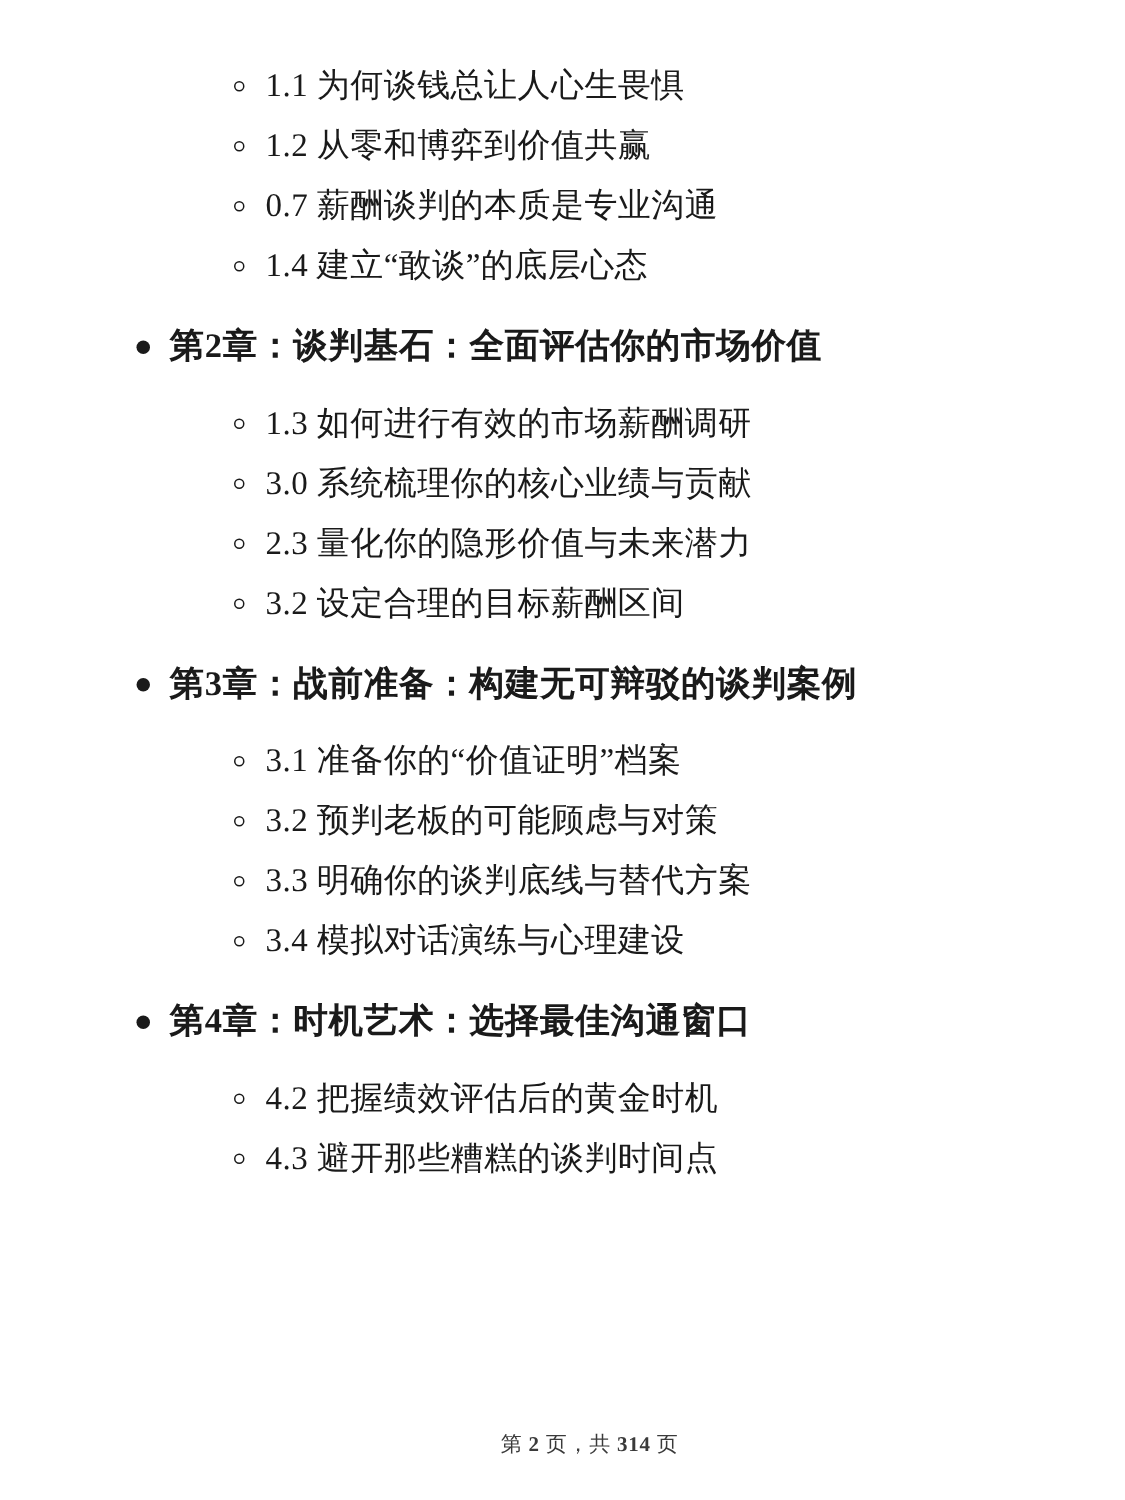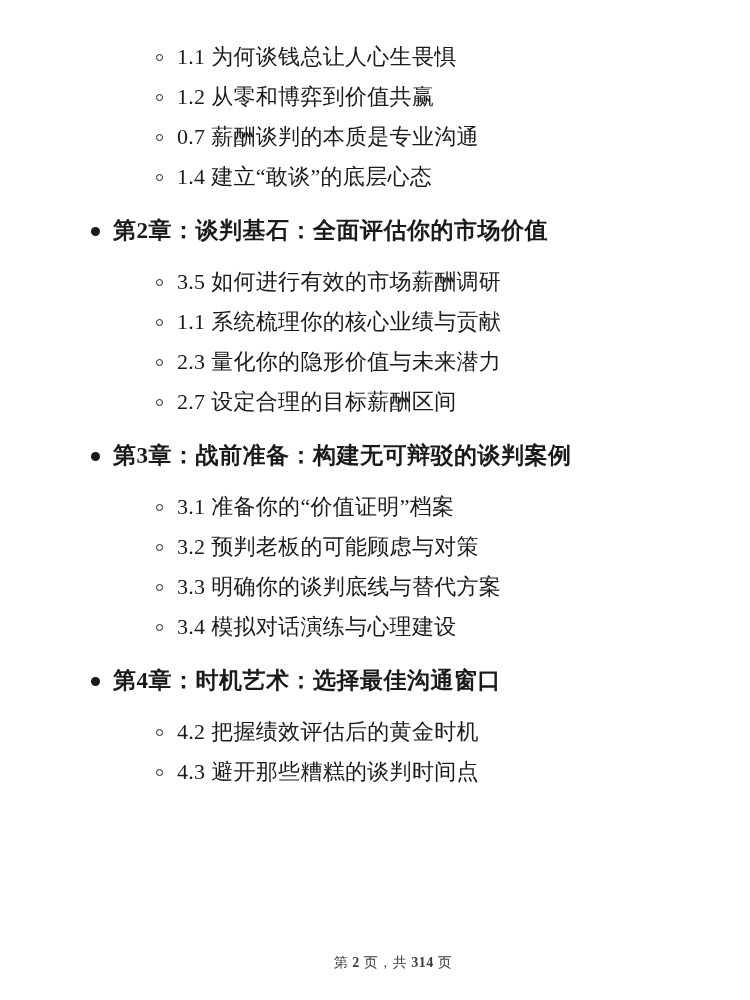--- a/index.html
+++ b/index.html
@@ -127,33 +127,33 @@
 
     <li class="chapter-item">
       <span class="bullet"></span>
       <span class="label">第2章：谈判基石：全面评估你的市场价值</span>
     </li>
 
     <div class="chapter-gap"></div>
 
     <li class="section-item">
       <span class="bullet-ring"></span>
-      <span class="label">3.5 如何进行有效的市场薪酬调研</span>
-    </li>
-    <li class="section-item">
-      <span class="bullet-ring"></span>
-      <span class="label">1.1 系统梳理你的核心业绩与贡献</span>
+      <span class="label">1.3 如何进行有效的市场薪酬调研</span>
+    </li>
+    <li class="section-item">
+      <span class="bullet-ring"></span>
+      <span class="label">3.0 系统梳理你的核心业绩与贡献</span>
     </li>
     <li class="section-item">
       <span class="bullet-ring"></span>
       <span class="label">2.3 量化你的隐形价值与未来潜力</span>
     </li>
     <li class="section-item">
       <span class="bullet-ring"></span>
-      <span class="label">2.7 设定合理的目标薪酬区间</span>
+      <span class="label">3.2 设定合理的目标薪酬区间</span>
     </li>
 
     <div class="group-gap"></div>
 
     <li class="chapter-item">
       <span class="bullet"></span>
       <span class="label">第3章：战前准备：构建无可辩驳的谈判案例</span>
     </li>
 
     <div class="chapter-gap"></div>

